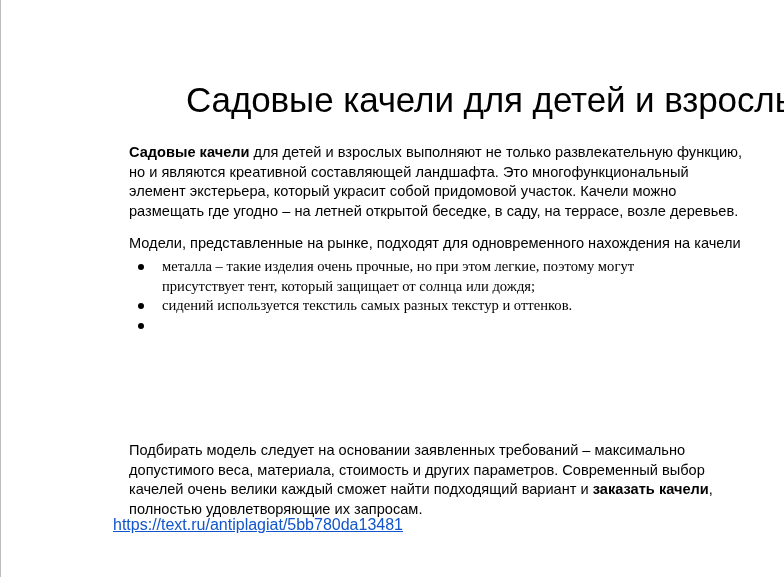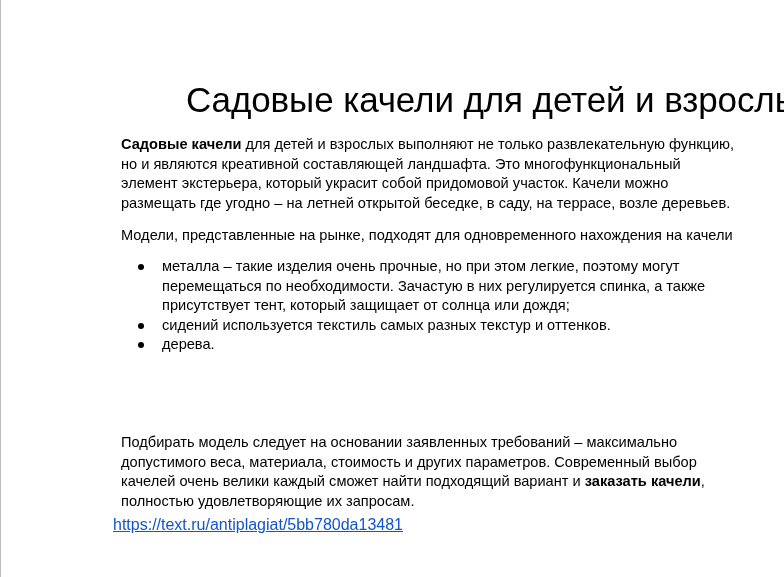--- a/index.html
+++ b/index.html
@@ -35,21 +35,21 @@
       top: 80px;
       margin: 0;
       font-size: 35px;
       font-weight: normal;
       white-space: nowrap;
       letter-spacing: -0.1px;
     }
     .para {
       position: absolute;
       left: 0;
-      margin: 8px;
+      margin: 16px;
       font-size: 14.6px;
       line-height: 19.5px;
       width: 630px;
     }
     .line {
       display: block;
       white-space: nowrap;
     }
     .p1 { top: 127px; }
     .p2 { top: 218px; }
@@ -59,20 +59,21 @@
       top: 257px;
       margin: 0;
       padding: 0;
       list-style: none;
       font-size: 14.6px;
       line-height: 19.5px;
     }
     .bullet-item {
       position: relative;
       padding-left: 49px;
+      font-family: Liberation Serif, serif;
     }
     .bullet-dot {
       position: absolute;
       left: 25px;
       top: 7px;
       width: 6px;
       height: 6px;
       border-radius: 50%;
       background: #000000;
     }
@@ -106,30 +107,28 @@
   </p>
 
   <p class="para p2">
     <span class="line">Модели, представленные на рынке, подходят для одновременного нахождения на качели</span>
   </p>
 
   <ul class="bullets">
     <li class="bullet-item">
       <span class="bullet-dot"></span>
       <span class="line">металла – такие изделия очень прочные, но при этом легкие, поэтому могут</span>
-      <span class="line">перемещаться по необходимости. Зачастую в них регулируется спинка, а также</span>
       <span class="line">присутствует тент, который защищает от солнца или дождя;</span>
     </li>
     <li class="bullet-item">
       <span class="bullet-dot"></span>
       <span class="line">сидений используется текстиль самых разных текстур и оттенков.</span>
     </li>
     <li class="bullet-item">
       <span class="bullet-dot"></span>
-      <span class="line">дерева.</span>
     </li>
   </ul>
 
   <p class="para p3">
     <span class="line">Подбирать модель следует на основании заявленных требований – максимально</span>
     <span class="line">допустимого веса, материала, стоимость и других параметров. Современный выбор</span>
     <span class="line"><span style="white-space:pre">качелей очень велики каждый сможет найти подходящий вариант и </span><b>заказать качели</b><span>,</span></span>
     <span class="line">полностью удовлетворяющие их запросам.</span>
   </p>
 

